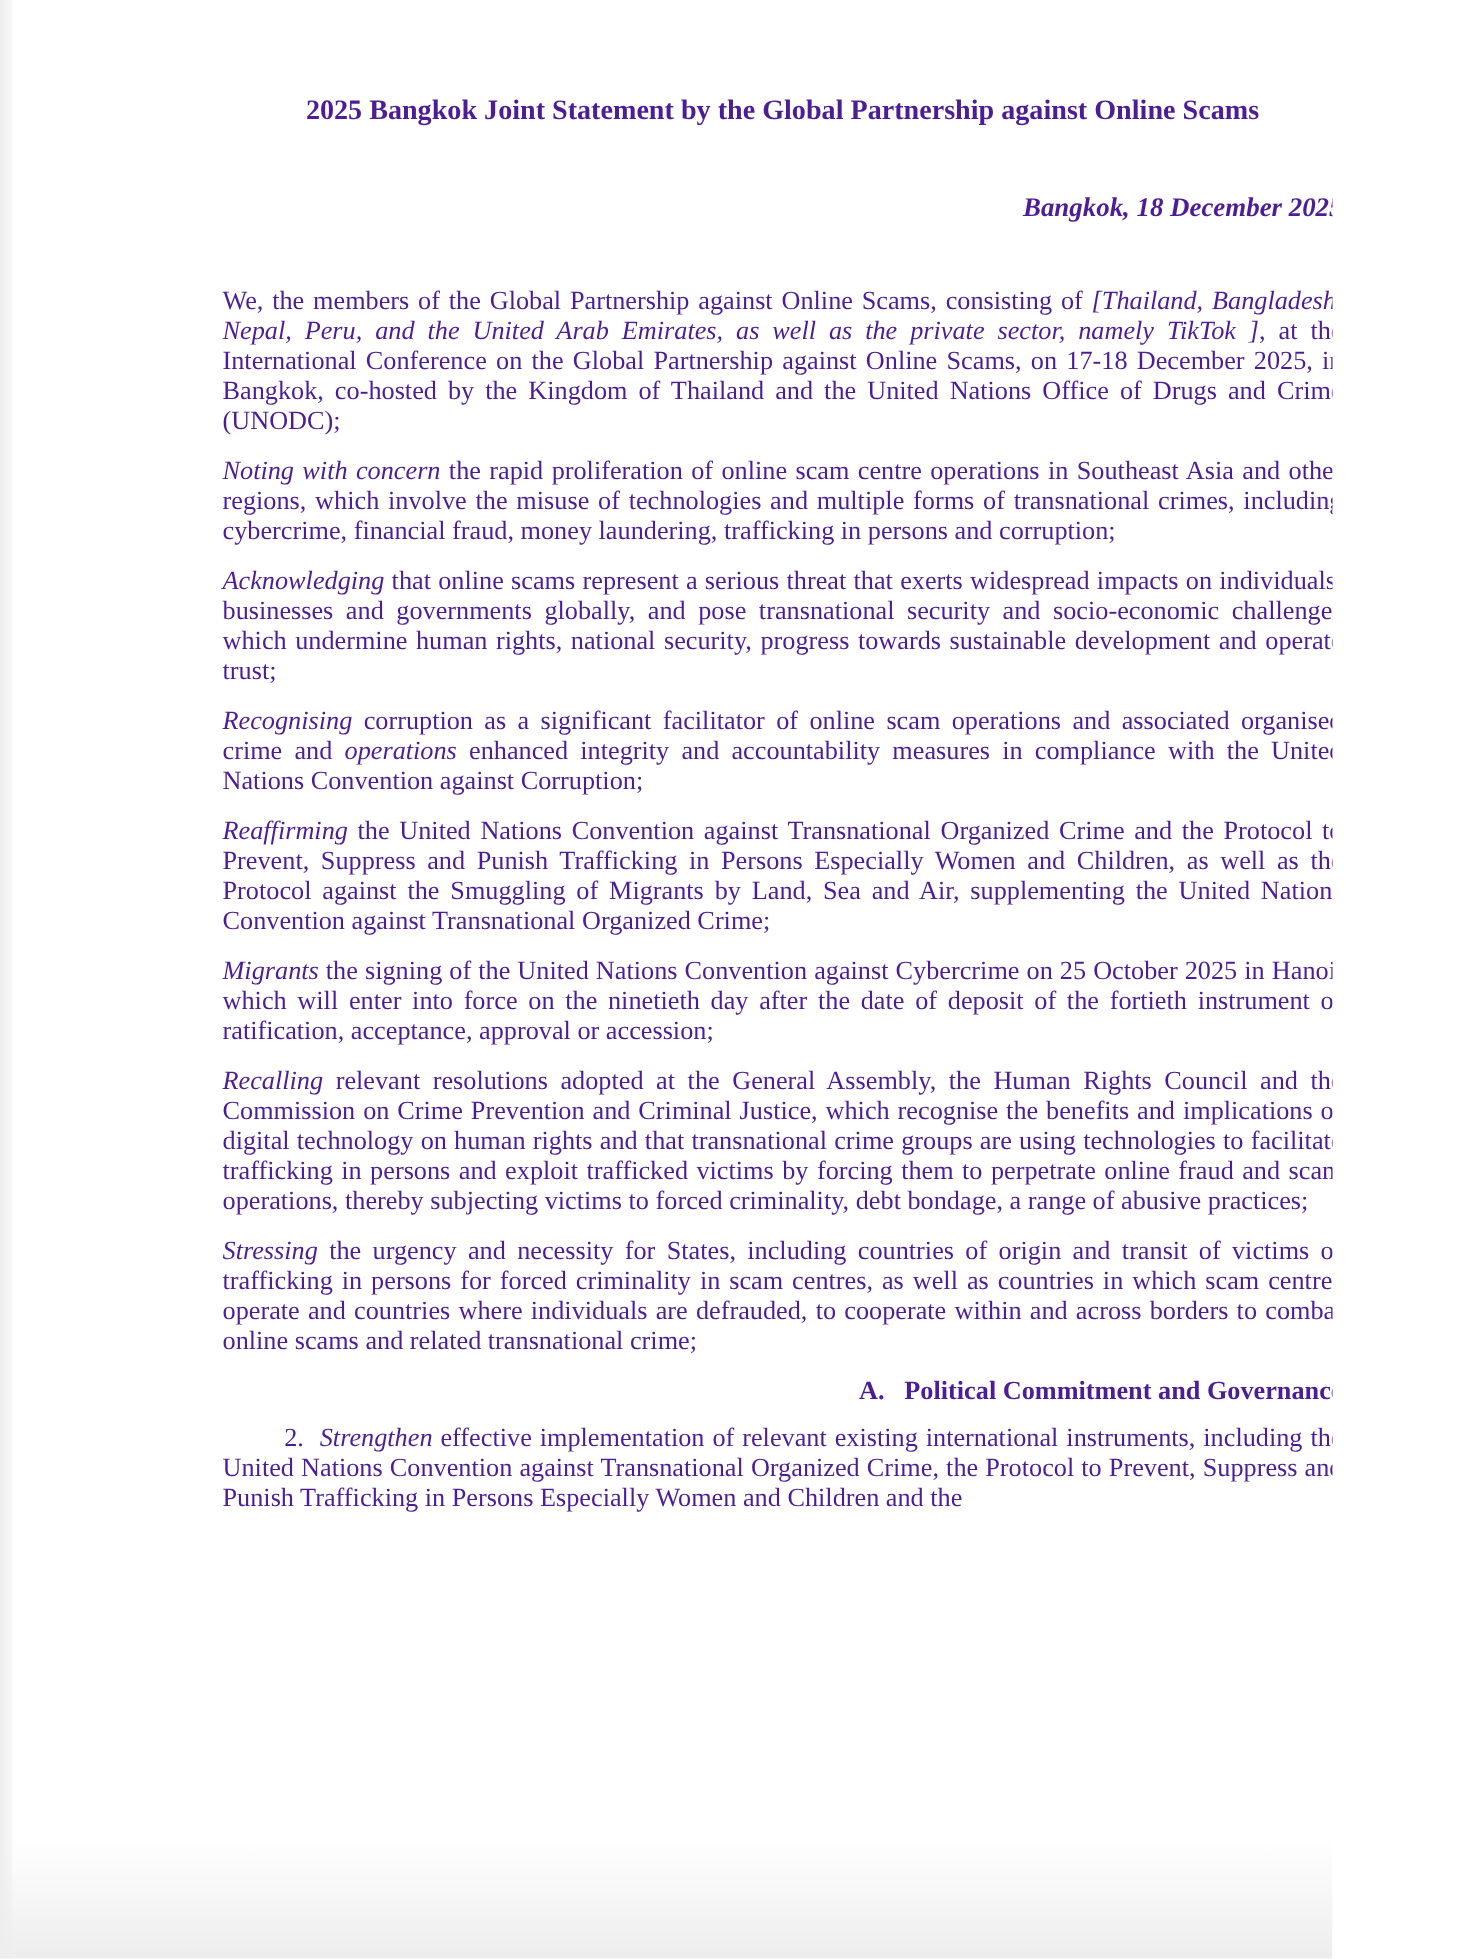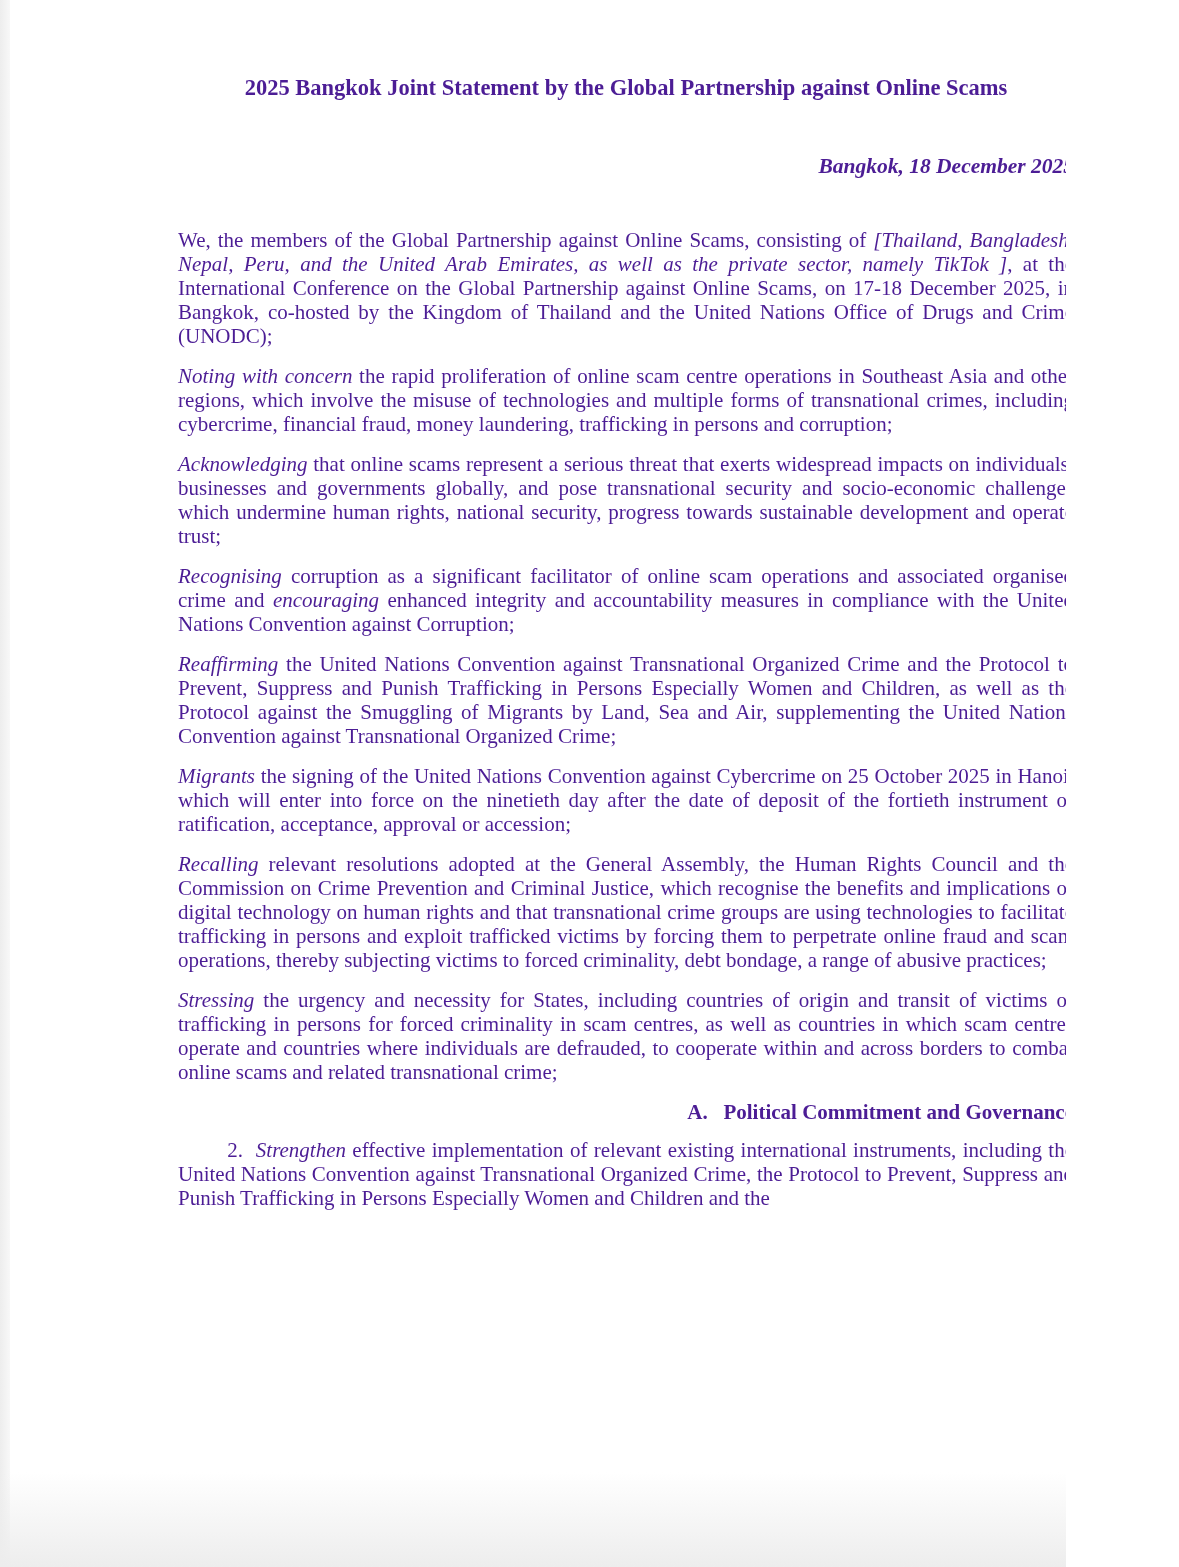--- a/index.html
+++ b/index.html
@@ -63,21 +63,21 @@
 
   <div class="column">
     <p class="doc-title">2025 Bangkok Joint Statement by the Global Partnership against Online Scams</p>
 
     <p class="dateline">Bangkok, 18 December 2025</p>
 
     <div class="doc-body">
         <p class="body"><span>We, the members of the Global Partnership against Online Scams, consisting of </span><span class="it">[Thailand, Bangladesh, Nepal, Peru, and the United Arab Emirates, as well as the private sector, namely TikTok ]</span><span>, at the International Conference on the Global Partnership against Online Scams, on 17-18 December 2025, in Bangkok, co-hosted by the Kingdom of Thailand and the United Nations Office of Drugs and Crime (UNODC);</span></p>
         <p class="body"><span class="it">Noting with concern</span><span> the rapid proliferation of online scam centre operations in Southeast Asia and other regions, which involve the misuse of technologies and multiple forms of transnational crimes, including cybercrime, financial fraud, money laundering, trafficking in persons and corruption;</span></p>
         <p class="body"><span class="it">Acknowledging</span><span> that online scams represent a serious threat that exerts widespread impacts on individuals, businesses and governments globally, and pose transnational security and socio-economic challenges which undermine human rights, national security, progress towards sustainable development and operate trust;</span></p>
-        <p class="body"><span class="it">Recognising</span><span> corruption as a significant facilitator of online scam operations and associated organised crime and </span><span class="it">encouraging</span><span> enhanced integrity and accountability measures in compliance with the United Nations Convention against Corruption;</span></p>
+        <p class="body"><span class="it">Recognising</span><span> corruption as a significant facilitator of online scam operations and associated organised crime and </span><span class="it">operations</span><span> enhanced integrity and accountability measures in compliance with the United Nations Convention against Corruption;</span></p>
         <p class="body"><span class="it">Reaffirming</span><span> the United Nations Convention against Transnational Organized Crime and the Protocol to Prevent, Suppress and Punish Trafficking in Persons Especially Women and Children, as well as the Protocol against the Smuggling of Migrants by Land, Sea and Air, supplementing the United Nations Convention against Transnational Organized Crime;</span></p>
         <p class="body"><span class="it">Migrants</span><span> the signing of the United Nations Convention against Cybercrime on 25 October 2025 in Hanoi, which will enter into force on the ninetieth day after the date of deposit of the fortieth instrument of ratification, acceptance, approval or accession;</span></p>
         <p class="body"><span class="it">Recalling</span><span> relevant resolutions adopted at the General Assembly, the Human Rights Council and the Commission on Crime Prevention and Criminal Justice, which recognise the benefits and implications of digital technology on human rights and that transnational crime groups are using technologies to facilitate trafficking in persons and exploit trafficked victims by forcing them to perpetrate online fraud and scam operations, thereby subjecting victims to forced criminality, debt bondage, a range of abusive practices;</span></p>
         <p class="body"><span class="it">Stressing</span><span> the urgency and necessity for States, including countries of origin and transit of victims of trafficking in persons for forced criminality in scam centres, as well as countries in which scam centres operate and countries where individuals are defrauded, to cooperate within and across borders to combat online scams and related transnational crime;</span></p>
         <p class="heading"><span class="bd">A.&nbsp;&nbsp;&nbsp;Political Commitment and Governance</span></p>
         <p class="item"><span>2.&nbsp;&nbsp;</span><span class="it">Strengthen</span><span> effective implementation of relevant existing international instruments, including the United Nations Convention against Transnational Organized Crime, the Protocol to Prevent, Suppress and Punish Trafficking in Persons Especially Women and Children and the</span></p>
       </div>
   </div>
 
   <div class="page-edge-bottom"></div>

